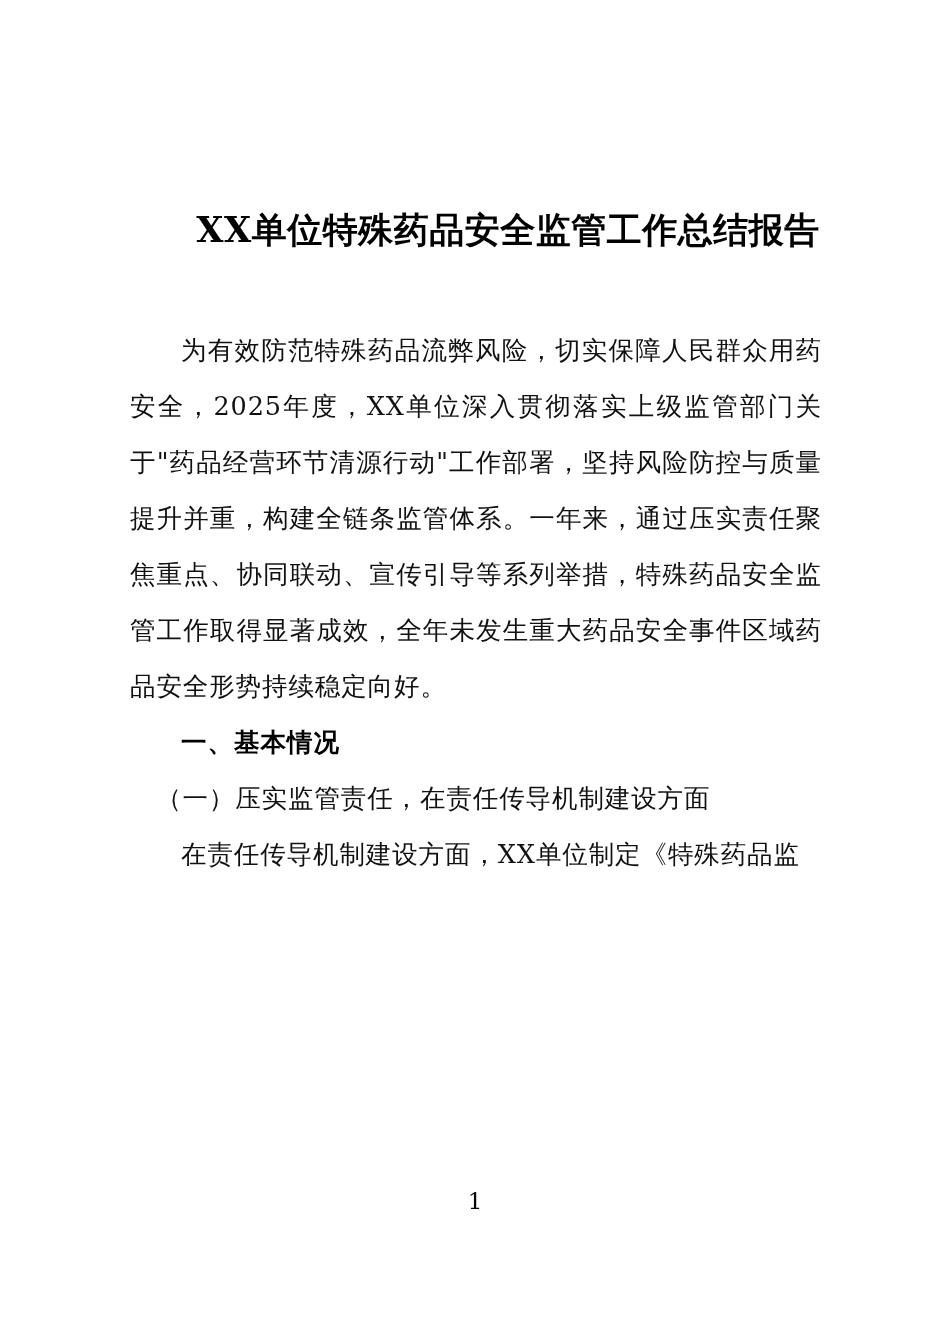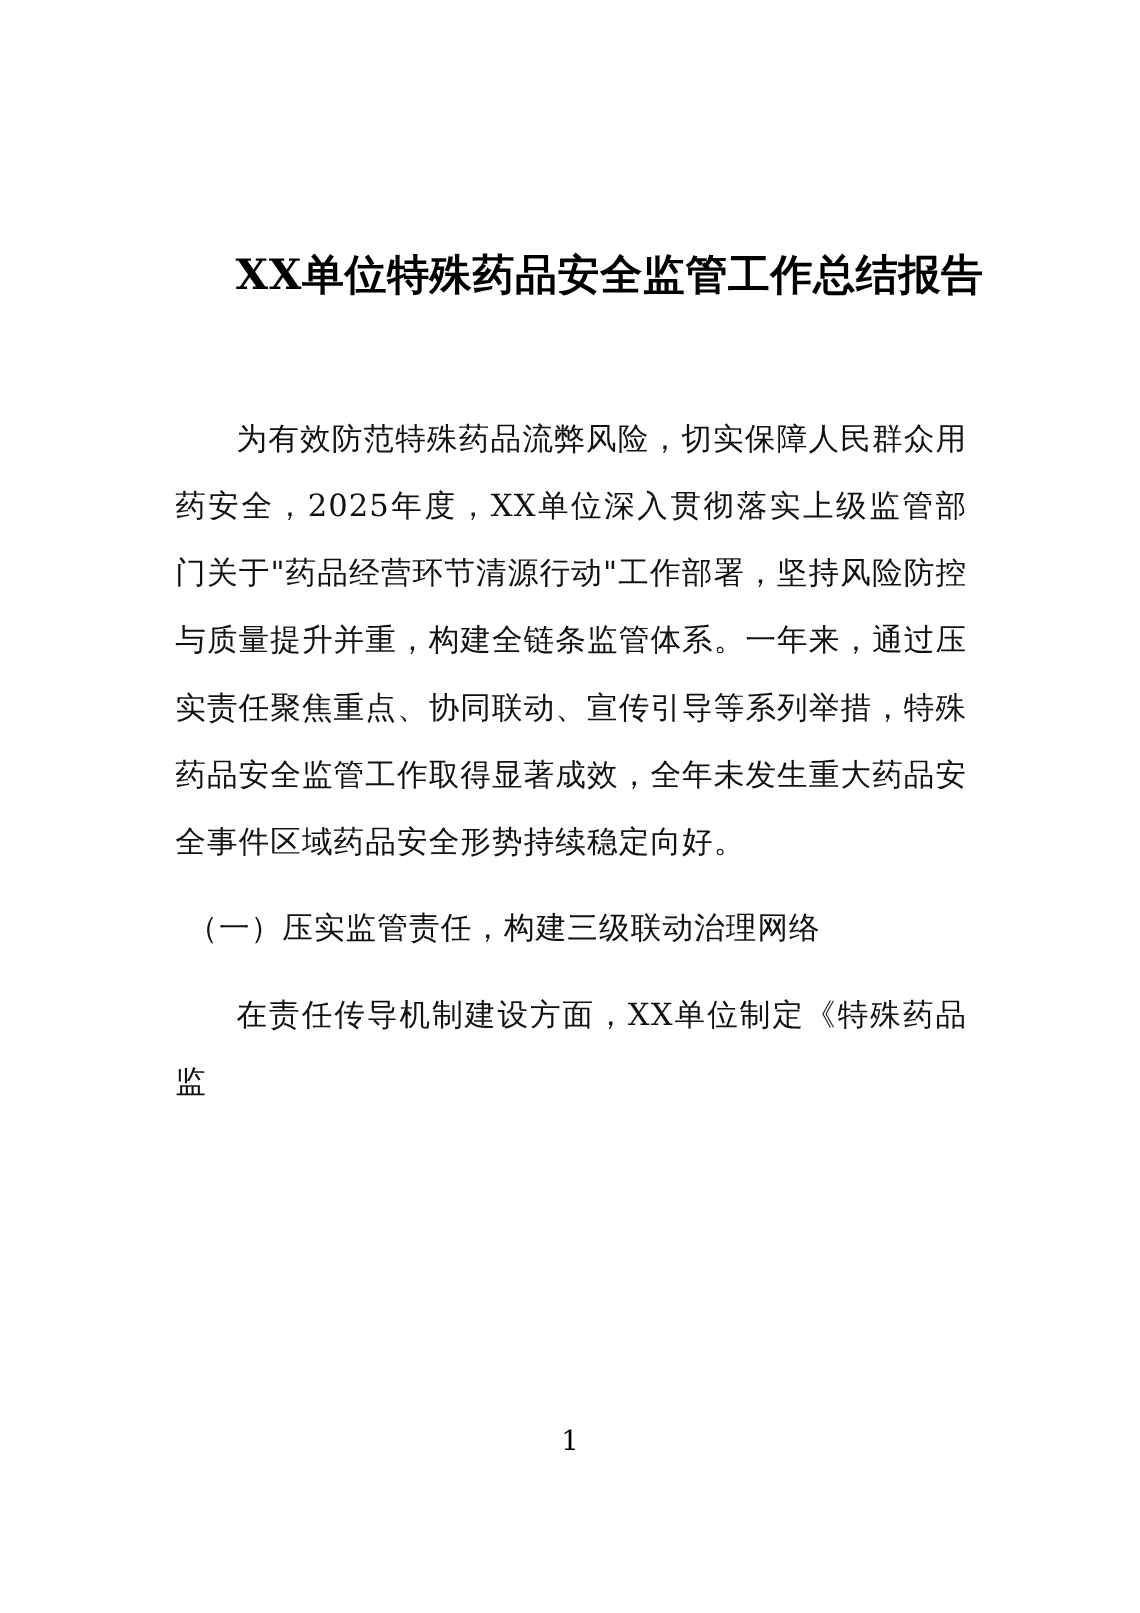--- a/index.html
+++ b/index.html
@@ -45,21 +45,21 @@
   }
 
   .para {
     font-family: "DejaVu Serif", "Liberation Serif", serif;
     font-size: 25.5px;
     line-height: 56px;
     color: #111111;
     text-align: justify;
     text-justify: inter-ideograph;
     text-indent: 51px;
-    margin: 16px;
+    margin: 0;
     letter-spacing: 0.9px;
     word-break: break-all;
   }
 
   .heading-1 {
     font-family: "DejaVu Sans", "Liberation Sans", sans-serif;
     font-size: 25.5px;
     line-height: 56px;
     font-weight: bold;
     color: #000000;
@@ -95,22 +95,23 @@
 <body>
 
 <div class="page">
 
   <h1 class="doc-title">XX单位特殊药品安全监管工作总结报告</h1>
 
   <div class="body-block">
 
     <p class="para">为有效防范特殊药品流弊风险，切实保障人民群众用药安全，2025年度，XX单位深入贯彻落实上级监管部门关于"药品经营环节清源行动"工作部署，坚持风险防控与质量提升并重，构建全链条监管体系。一年来，通过压实责任聚焦重点、协同联动、宣传引导等系列举措，特殊药品安全监管工作取得显著成效，全年未发生重大药品安全事件区域药品安全形势持续稳定向好。</p>
 
+    <p class="heading-1">一、基本情况</p>
 
-    <p class="heading-2">（一）压实监管责任，构建三级联动治理网络</p>
+    <p class="heading-2">（一）压实监管责任，在责任传导机制建设方面</p>
 
 
     <p class="para">在责任传导机制建设方面，XX单位制定《特殊药品监</p>
 
   </div>
 
   <div class="page-number">1</div>
 
 </div>
 

